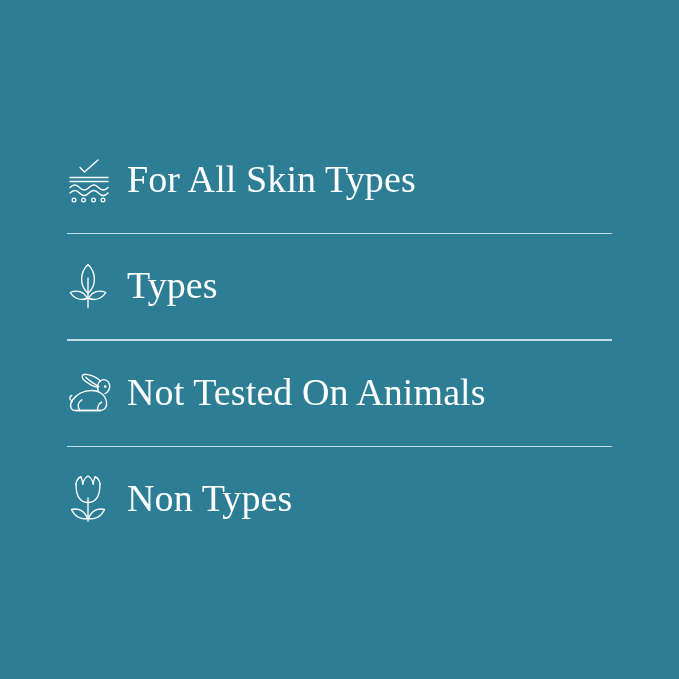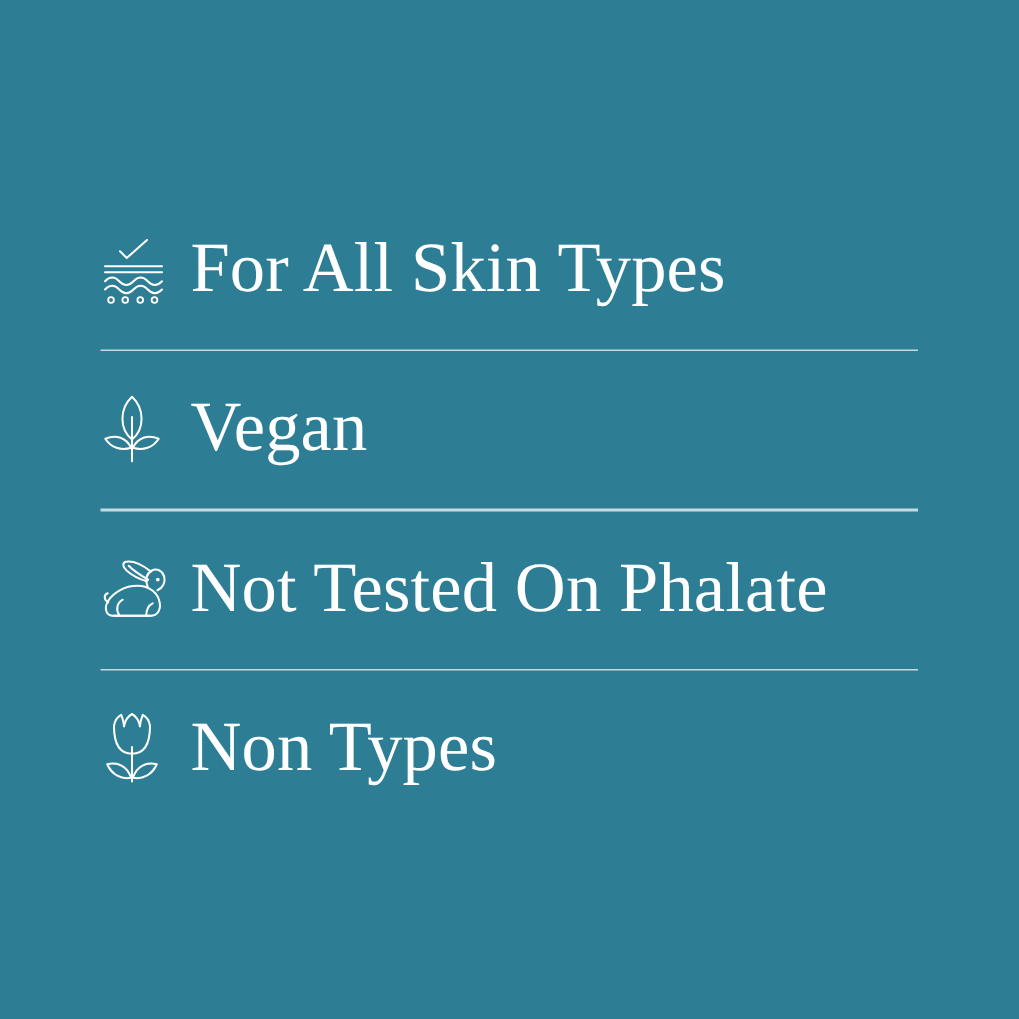--- a/index.html
+++ b/index.html
@@ -58,21 +58,21 @@
     stroke-linejoin: round;
   }
   .icon-fill-dot {
     fill: none;
     stroke: #ffffff;
     stroke-width: 1.2;
   }
   .feature-label {
     color: #ffffff;
     font-family: "Liberation Serif", serif;
-    font-size: 47px;
+    font-size: 38px;
     line-height: 1.05;
     font-weight: 400;
     letter-spacing: 0.1px;
     white-space: nowrap;
   }
   .divider {
     height: 1px;
     width: 545px;
     margin: 0 auto;
     background: rgba(255,255,255,0.72);
@@ -114,21 +114,21 @@
 
           <path class="icon-stroke" d="M21 31 C12.5 24 12.5 10.5 21 2.5 C29.5 10.5 29.5 24 21 31 Z"></path>
 
           <line class="icon-stroke" x1="21" y1="16" x2="21" y2="45.5"></line>
 
           <path class="icon-stroke" d="M20.4 36.5 C13.5 38.5 7 36.5 3.2 30.5 C10.4 27.4 17.2 29.8 20.4 36.5 Z"></path>
 
           <path class="icon-stroke" d="M21.6 36.5 C28.5 38.5 35 36.5 38.8 30.5 C31.6 27.4 24.8 29.8 21.6 36.5 Z"></path>
         </svg>
       </span>
-      <span class="feature-label">Vegan</span>
+      <span class="feature-label">Types</span>
     </li>
 
     <li class="divider"></li>
 
 
     <li class="divider"></li>
 
     <li class="feature-row">
       <span class="icon-cell">
         <svg width="48" height="48" viewBox="0 0 48 48" aria-hidden="true">
@@ -145,21 +145,21 @@
 
           <path class="icon-stroke" d="M30.5 41.5 C30.5 37.5 32 34.5 34.8 33.2"></path>
 
           <path class="icon-stroke" d="M12.5 41 C10 37.5 11 33 14.8 30.8"></path>
 
           <path class="icon-stroke" d="M8.5 41.5 L33.5 41.5"></path>
 
           <path class="icon-stroke" d="M5.2 32.5 C2.2 31 2 27.5 4.8 26.5"></path>
         </svg>
       </span>
-      <span class="feature-label">Not Tested On Phalate</span>
+      <span class="feature-label">Not Tested On Animals</span>
     </li>
 
     <li class="divider"></li>
 
     <li class="feature-row">
       <span class="icon-cell">
         <svg width="42" height="50" viewBox="0 0 42 50" aria-hidden="true">
 
           <path class="icon-stroke" d="M9 10 C9 22 12.5 28.5 21 28.5 C29.5 28.5 33 22 33 10"></path>
 

